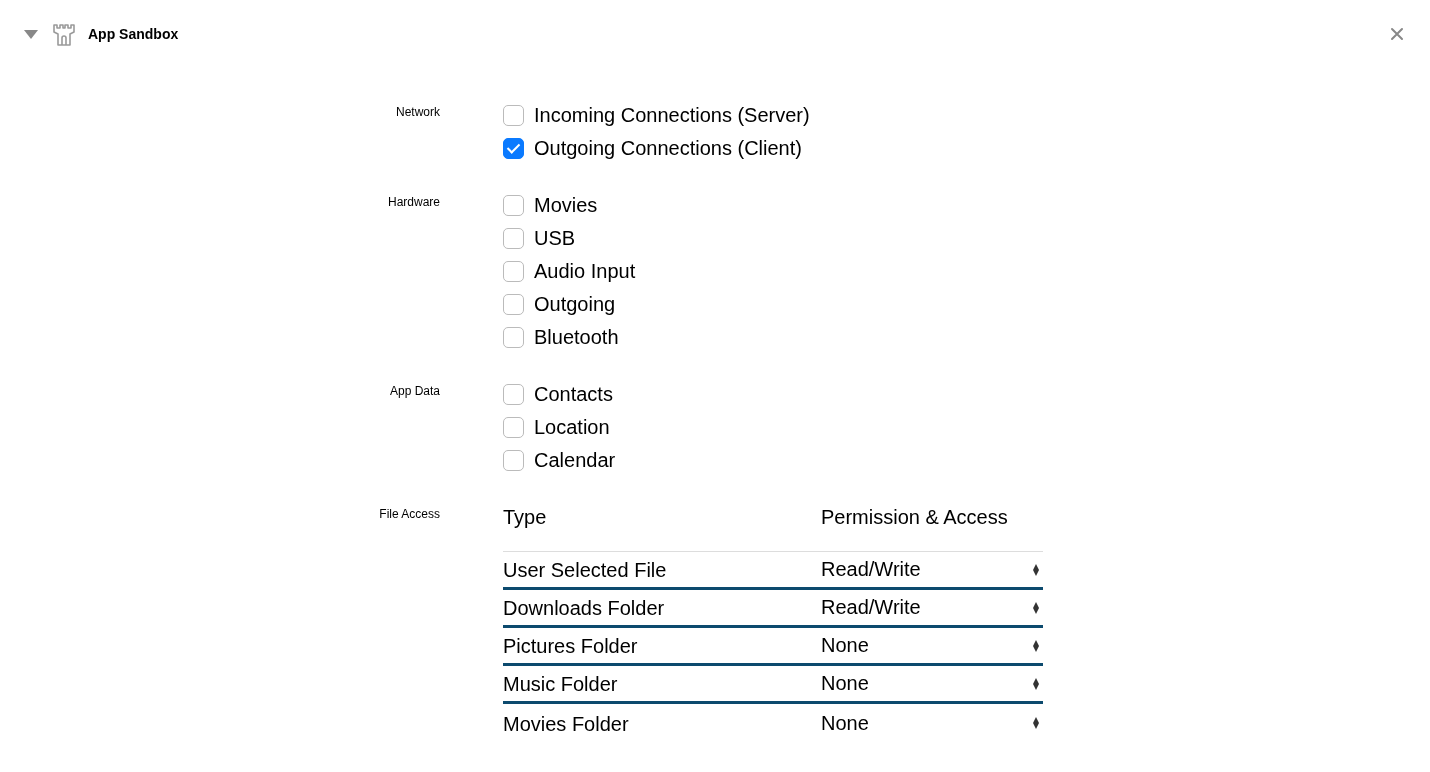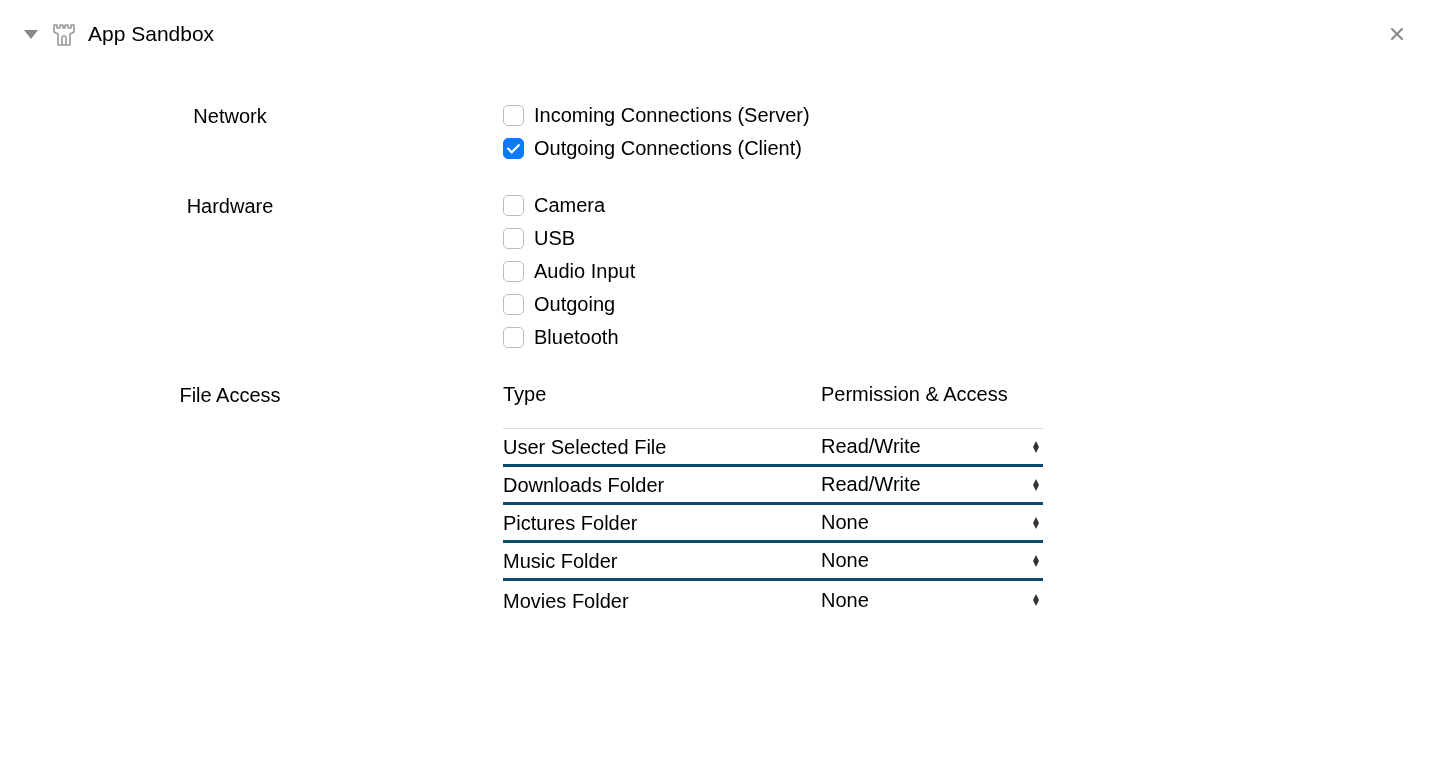--- a/index.html
+++ b/index.html
@@ -23,44 +23,44 @@
       border-top: 9px solid #888;
       margin-right: 12px;
       margin-left: 4px;
       cursor: pointer;
     }
     .castle-icon {
       width: 28px; height: 28px;
       margin-right: 10px;
     }
     .title {
-      font-weight: 400;
-      font-size: 21px;
+      font-weight: 700;
+      font-size: 14px;
     }
     .close-x {
       margin-left: auto;
       color: #888;
       font-size: 20px;
       font-weight: 400;
       cursor: pointer;
       padding: 0 6px;
     }
 
     .content { padding-left: 0; }
 
     .section {
       display: flex;
       margin-bottom: 24px;
     }
     .section-label {
       width: 436px;
-      text-align: center;
+      text-align: right;
       padding-right: 16px;
       padding-top: 1px;
-      font-size: 20px;
+      font-size: 12px;
       color: #000;
     }
     .section-body { flex: 1; margin-left: 47px; }
 
     .chk-row {
       display: flex;
       align-items: center;
       margin-bottom: 10px;
       font-size: 20px;
     }
@@ -161,41 +161,58 @@
         <span>Outgoing Connections (Client)</span>
       </div>
     </div>
   </div>
 
   <div class="section">
     <div class="section-label">Hardware</div>
     <div class="section-body">
       <div class="chk-row">
         <input type="checkbox" class="chk" style="">
-        <span>Camera</span>
+        <span>Movies</span>
       </div>
       <div class="chk-row">
         <input type="checkbox" class="chk" style="">
         <span>USB</span>
       </div>
       <div class="chk-row">
         <input type="checkbox" class="chk" style="">
         <span>Audio Input</span>
       </div>
       <div class="chk-row">
         <input type="checkbox" class="chk" style="">
         <span>Outgoing</span>
       </div>
       <div class="chk-row">
         <input type="checkbox" class="chk" style="">
         <span>Bluetooth</span>
       </div>
     </div>
   </div>
 
+  <div class="section">
+    <div class="section-label">App Data</div>
+    <div class="section-body">
+      <div class="chk-row">
+        <input type="checkbox" class="chk" style="">
+        <span>Contacts</span>
+      </div>
+      <div class="chk-row">
+        <input type="checkbox" class="chk" style="">
+        <span>Location</span>
+      </div>
+      <div class="chk-row">
+        <input type="checkbox" class="chk" style="">
+        <span>Calendar</span>
+      </div>
+    </div>
+  </div>
 
   <div class="section">
     <div class="section-label">File Access</div>
     <div class="section-body">
       <div class="table">
         <div class="table-header">
           <div class="col-type">Type</div>
           <div class="col-perm">Permission &amp; Access</div>
         </div>
 

